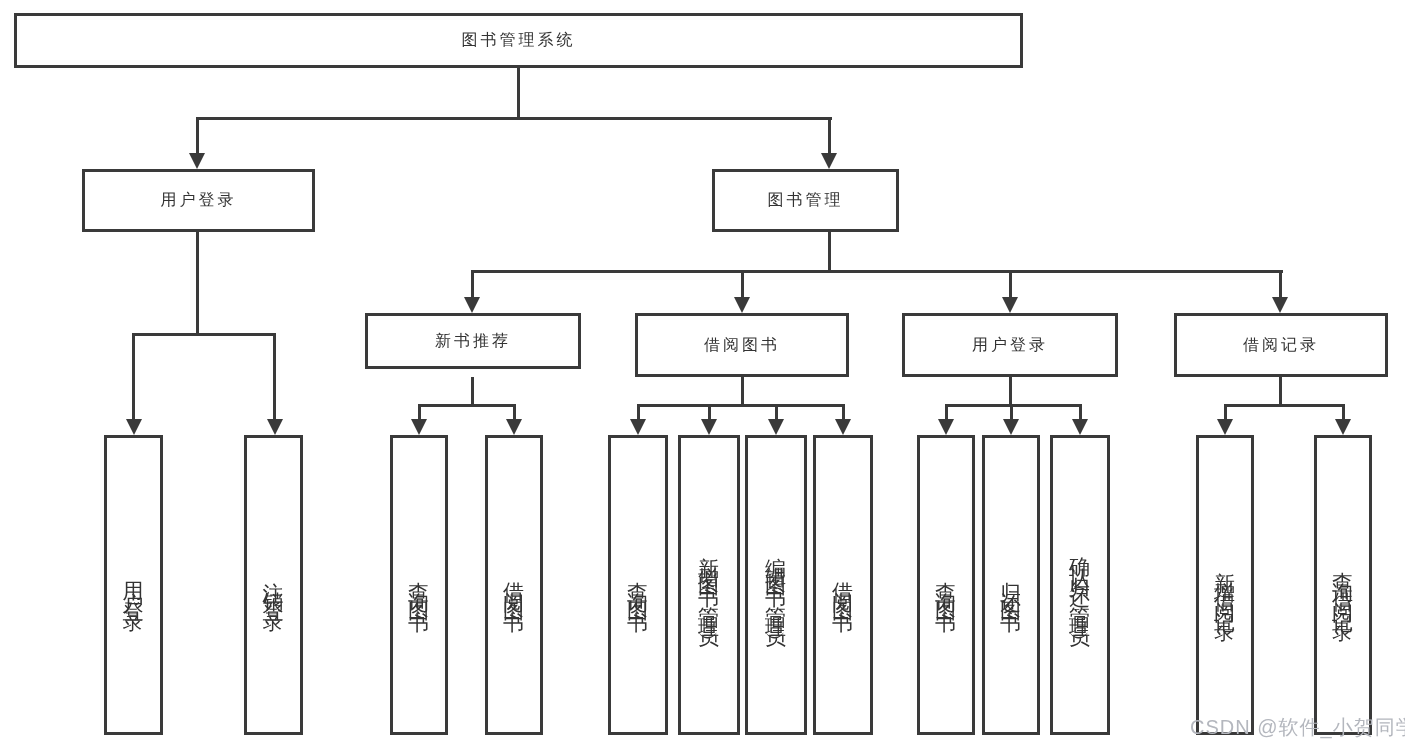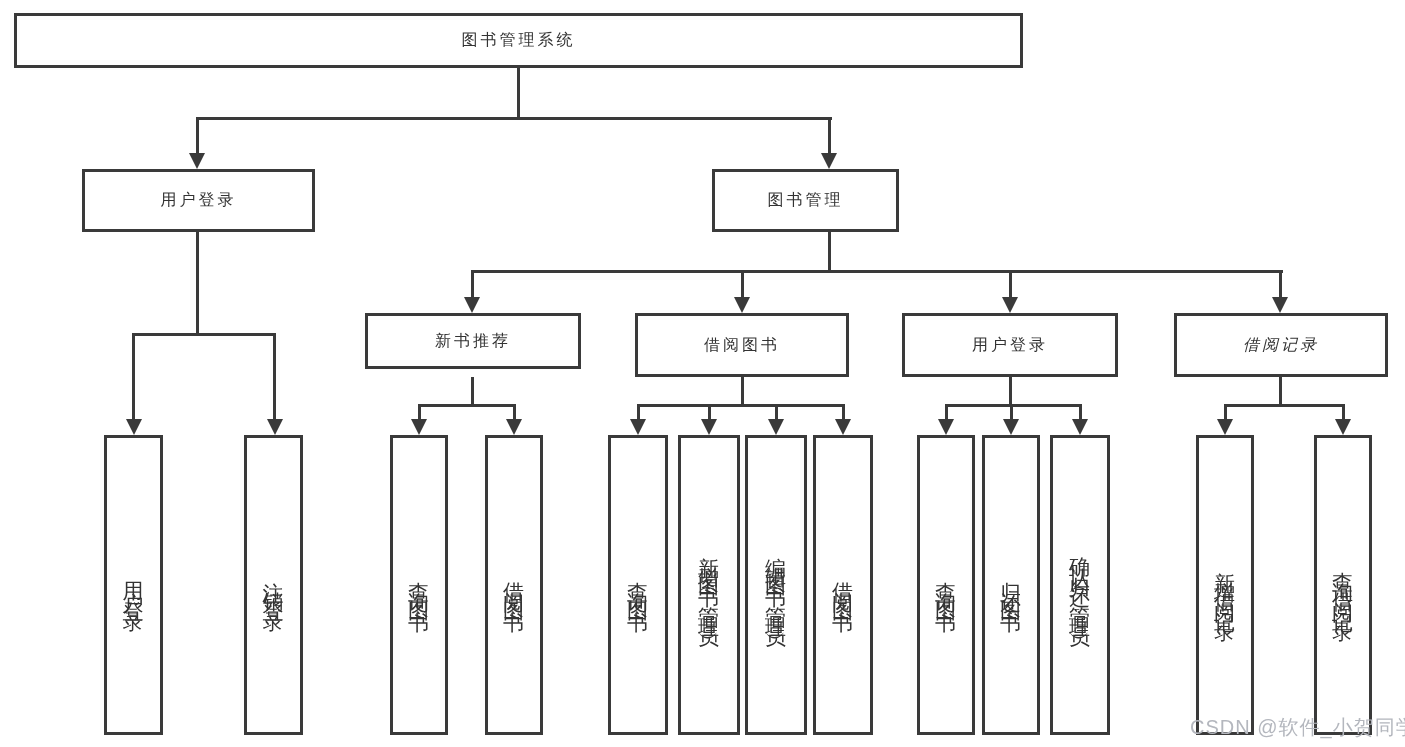--- a/index.html
+++ b/index.html
@@ -79,21 +79,21 @@
 
   <div class="box" style="left:365px;top:313px;width:216px;height:56px;">
     <span class="hlabel">新书推荐</span>
   </div>
   <div class="box" style="left:635px;top:313px;width:214px;height:64px;">
     <span class="hlabel">借阅图书</span>
   </div>
   <div class="box" style="left:902px;top:313px;width:216px;height:64px;">
     <span class="hlabel">用户登录</span>
   </div>
-  <div class="box" style="left:1174px;top:313px;width:214px;height:64px;font-style:italic;">
+  <div class="box" style="left:1174px;top:313px;width:214px;height:64px;">
     <span class="hlabel">借阅记录</span>
   </div>
 
   <div class="vline" style="left:471px;top:377px;height:27px;"></div>
   <div class="hline" style="left:418px;top:404px;width:98px;"></div>
   <div class="vline" style="left:418px;top:404px;height:15px;"></div>
   <div class="arrow" style="left:411px;top:419px;"></div>
   <div class="vline" style="left:513px;top:404px;height:15px;"></div>
   <div class="arrow" style="left:506px;top:419px;"></div>
 

